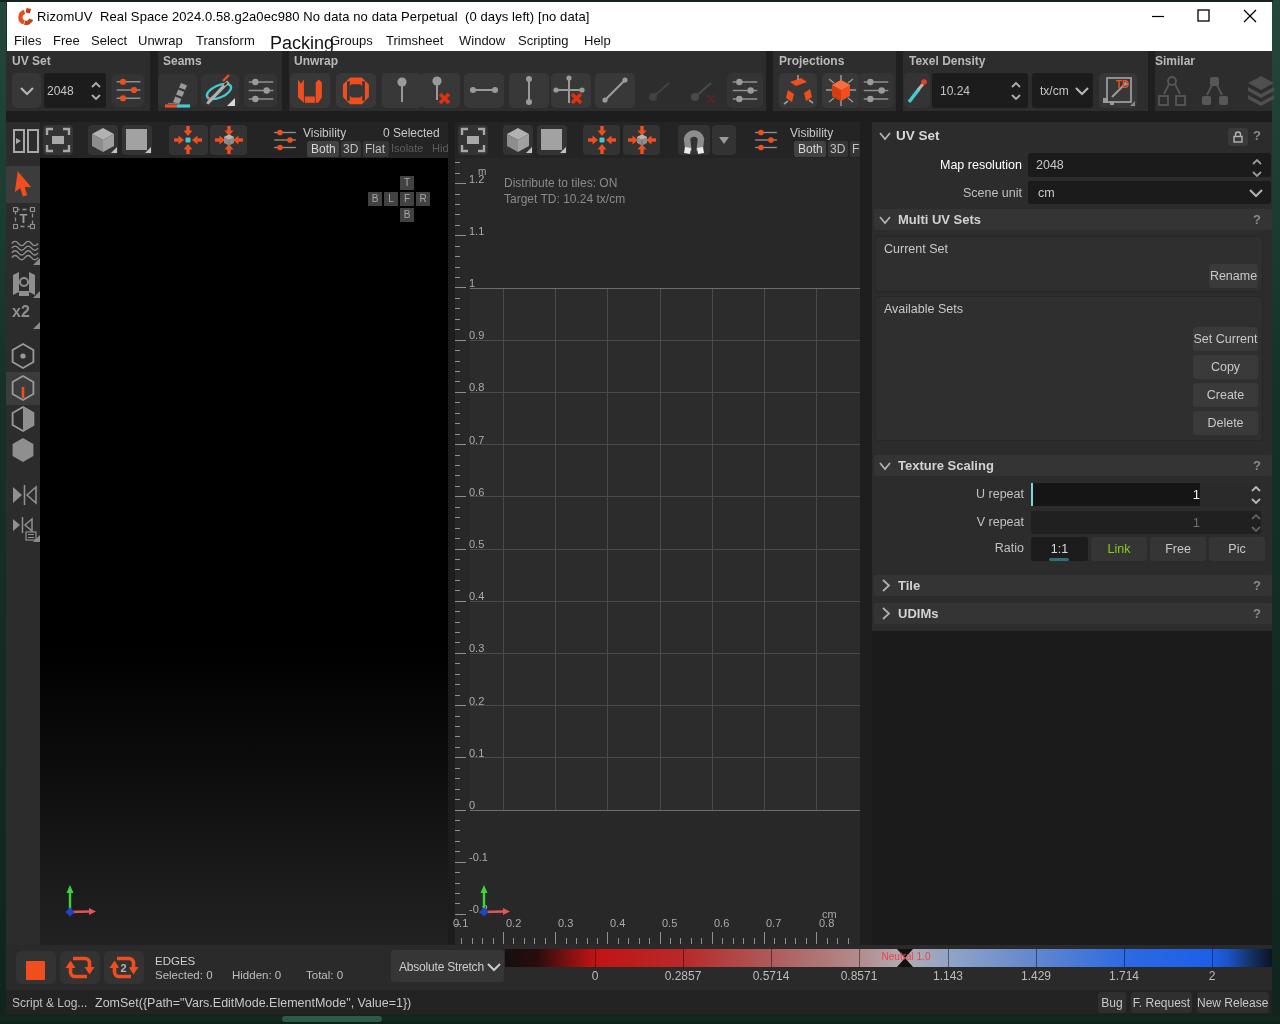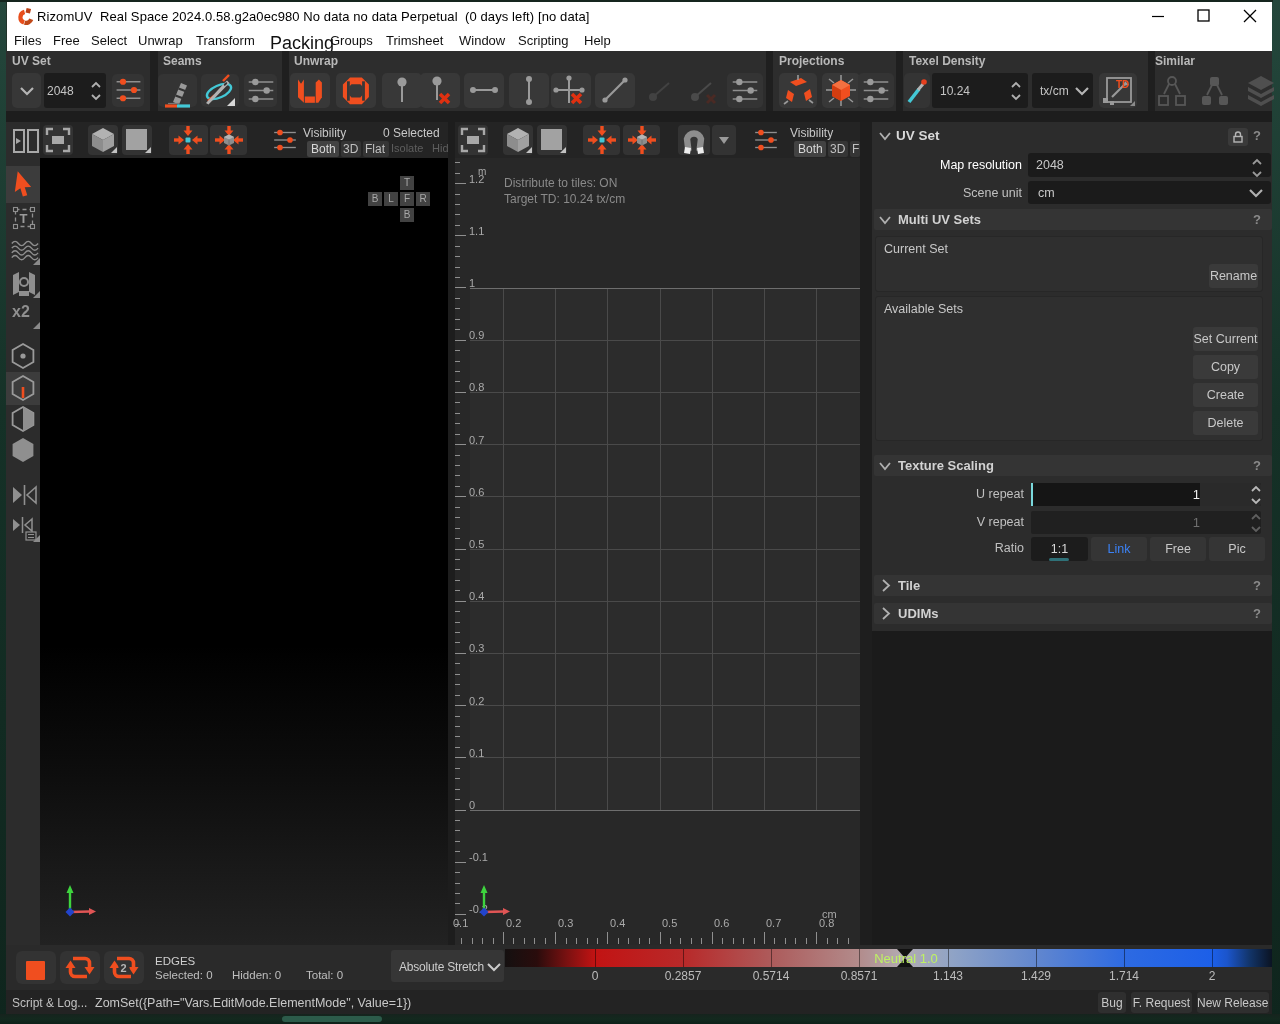--- a/index.html
+++ b/index.html
@@ -742,21 +742,21 @@
 <div class="a" style="left:1175px;top:515px;width:25px;text-align:right;font-size:13px;color:#6f6f6f">1</div>
 <svg class="a" style="left:1250px;top:512px" width="12" height="22" viewBox="0 0 12 22">
     <polyline points="2,7 6,3 10,7" fill="none" stroke="#5f5f5f" stroke-width="1.8"></polyline>
     <polyline points="2,15 6,19 10,15" fill="none" stroke="#5f5f5f" stroke-width="1.8"></polyline>
   </svg>
 <div class="a" style="left:924px;top:541px;width:100px;text-align:right;font-size:12.5px;color:#c0c0c0">Ratio</div>
 <div class="a" style="left:1031px;top:537px;width:57px;height:24px;background:#1c1c1c;border-radius:3px"></div>
 <div class="a" style="left:1031px;top:542px;width:57px;text-align:center;font-size:12.5px;color:#d8d8d8">1:1</div>
 <div class="a" style="left:1049px;top:558px;width:20px;height:3px;background:#2f7178;border-radius:2px"></div>
 <div class="a" style="left:1091px;top:537px;width:56px;height:24px;background:#353535;border-radius:3px"></div>
-<div class="a" style="left:1091px;top:542px;width:56px;text-align:center;font-size:12.5px;color:#3b82f6">Link</div>
+<div class="a" style="left:1091px;top:542px;width:56px;text-align:center;font-size:12.5px;color:#84cc16">Link</div>
 <div class="a" style="left:1150px;top:537px;width:56px;height:24px;background:#353535;border-radius:3px"></div>
 <div class="a" style="left:1150px;top:542px;width:56px;text-align:center;font-size:12.5px;color:#c8c8c8">Free</div>
 <div class="a" style="left:1209px;top:537px;width:56px;height:24px;background:#353535;border-radius:3px"></div>
 <div class="a" style="left:1209px;top:542px;width:56px;text-align:center;font-size:12.5px;color:#c8c8c8">Pic</div>
 <div class="a" style="left:874px;top:575px;width:398px;height:21px;background:#343434;border-radius:2px"></div>
 <svg class="a" style="left:881px;top:579px" width="10" height="13" viewBox="0 0 10 13">
     <polyline points="2,1 8,6.5 2,12" fill="none" stroke="#b0b0b0" stroke-width="1.8"></polyline>
   </svg>
 <div class="a" style="left:898px;top:578px;font-size:13px;font-weight:bold;color:#d2d2d2">Tile</div>
 <div class="a" style="left:1253px;top:578px;font-size:13px;font-weight:bold;color:#8a8a8a">?</div>
@@ -806,21 +806,21 @@
 <div class="a" style="left:771px;top:949px;width:1px;height:18px;background:rgba(0,0,0,0.45)"></div>
 <div class="a" style="left:859px;top:949px;width:1px;height:18px;background:rgba(0,0,0,0.45)"></div>
 <div class="a" style="left:948px;top:949px;width:1px;height:18px;background:rgba(0,0,0,0.45)"></div>
 <div class="a" style="left:1036px;top:949px;width:1px;height:18px;background:rgba(0,0,0,0.45)"></div>
 <div class="a" style="left:1124px;top:949px;width:1px;height:18px;background:rgba(0,0,0,0.45)"></div>
 <div class="a" style="left:1212px;top:949px;width:1px;height:18px;background:rgba(0,0,0,0.45)"></div>
 <svg class="a" style="left:896px;top:949px" width="18" height="18" viewBox="0 0 18 18">
     <polygon points="1,0 17,0 9,9" fill="#111"></polygon>
     <polygon points="1,18 17,18 9,9" fill="#111"></polygon>
   </svg>
-<div class="a" style="left:856px;top:951px;width:100px;text-align:center;font-size:13px;color:#bef264">Neutral 1.0</div>
+<div class="a" style="left:856px;top:951px;width:100px;text-align:center;font-size:10px;color:#ef4444">Neutral 1.0</div>
 <div class="a" style="left:565px;top:969px;width:60px;text-align:center;font-size:12px;color:#bcbcbc">0</div>
 <div class="a" style="left:653px;top:969px;width:60px;text-align:center;font-size:12px;color:#bcbcbc">0.2857</div>
 <div class="a" style="left:741px;top:969px;width:60px;text-align:center;font-size:12px;color:#bcbcbc">0.5714</div>
 <div class="a" style="left:829px;top:969px;width:60px;text-align:center;font-size:12px;color:#bcbcbc">0.8571</div>
 <div class="a" style="left:918px;top:969px;width:60px;text-align:center;font-size:12px;color:#bcbcbc">1.143</div>
 <div class="a" style="left:1006px;top:969px;width:60px;text-align:center;font-size:12px;color:#bcbcbc">1.429</div>
 <div class="a" style="left:1094px;top:969px;width:60px;text-align:center;font-size:12px;color:#bcbcbc">1.714</div>
 <div class="a" style="left:1182px;top:969px;width:60px;text-align:center;font-size:12px;color:#bcbcbc">2</div>
 <div class="a" style="left:6px;top:990px;width:1266px;height:24px;background:#232323"></div>
 <div class="a" style="left:12px;top:996px;font-size:12px;color:#c0c0c0">Script &amp; Log...</div>

